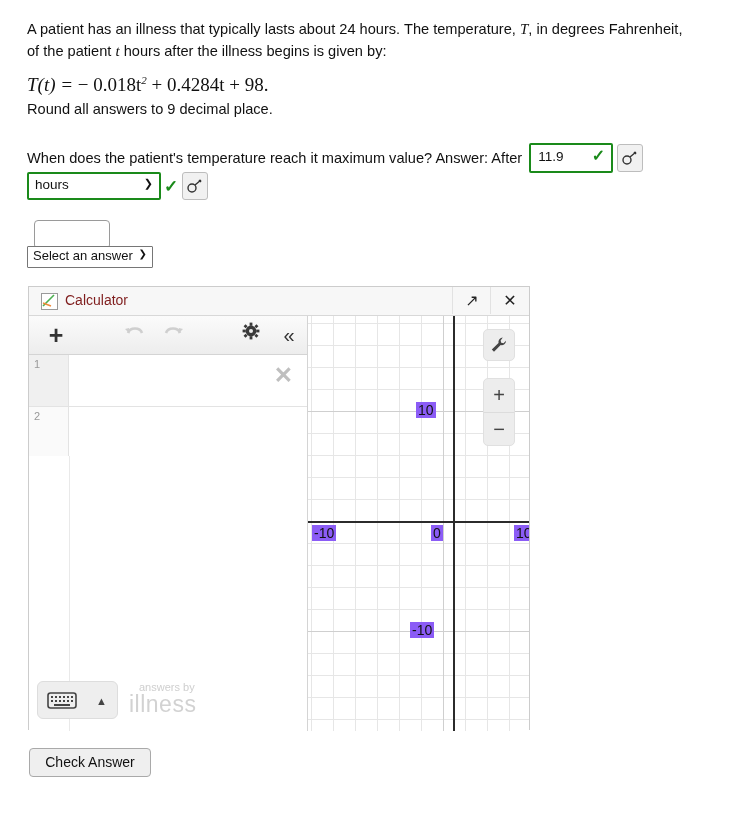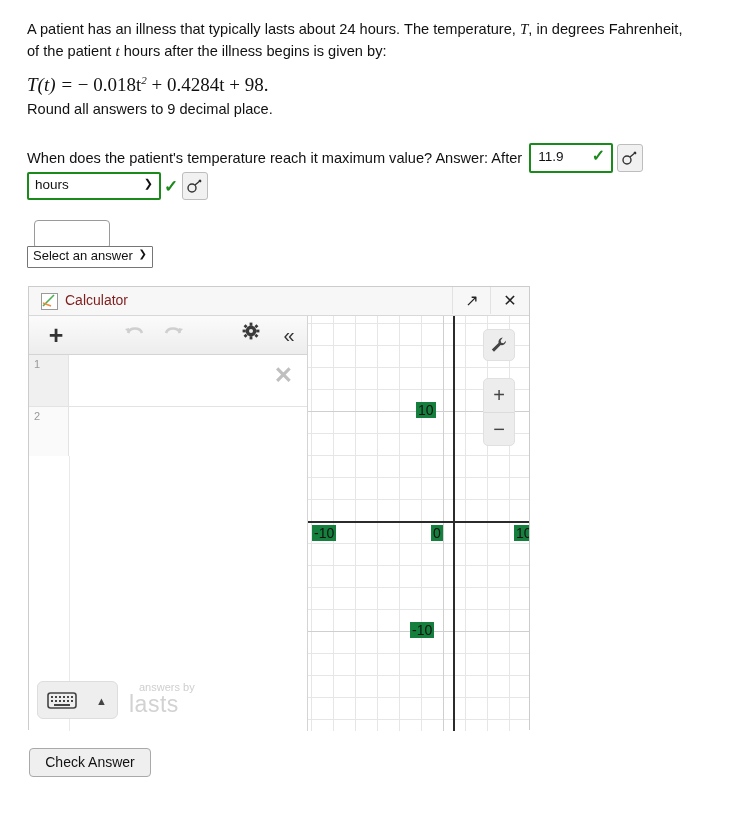--- a/index.html
+++ b/index.html
@@ -169,21 +169,21 @@
   .graph{
     position:absolute;left:279px;top:0;right:0;bottom:0;
     background:#fff;overflow:hidden;
   }
   .gl{position:absolute;background:#e6e6e6;}
   .gl.v{width:1px;top:0;bottom:0;}
   .gl.h{height:1px;left:0;right:0;}
   .axis{position:absolute;background:#2b2b2b;}
   .axis.v{width:1.5px;top:0;bottom:0;}
   .axis.h{height:1.5px;left:0;right:0;}
-  .glabel{position:absolute;font-size:14px;color:#111;background:#15803d;padding:0 2px;}
+  .glabel{position:absolute;font-size:14px;color:#111;background:#8b5cf6;padding:0 2px;}
 
   .gbtn{
     position:absolute;width:32px;height:32px;
     background:#ededed;border:1px solid #e0e0e0;border-radius:5px;
     box-sizing:border-box;
   }
   .gzoom{
     position:absolute;right:14px;top:62px;width:32px;height:68px;
     background:#ededed;border:1px solid #e0e0e0;border-radius:5px;box-sizing:border-box;
   }
@@ -319,21 +319,21 @@
                     <rect x="16" y="9" width="2" height="2"></rect>
                     <rect x="20" y="9" width="2" height="2"></rect>
                     <rect x="24" y="9" width="2" height="2"></rect>
                     <rect x="7" y="13" width="16" height="2"></rect>
                   </g>
                 </svg>
             </span>
             <span class="kbcaret">▲</span>
           </span>
           <span class="pwr">answers by</span>
-          <span class="dsm">lasts</span>
+          <span class="dsm">illness</span>
         </div>
       </div>
 
       <div class="graph">
         <span class="gl v" style="left:3px"></span>
         <span class="gl v" style="left:25px"></span>
         <span class="gl v" style="left:47px"></span>
         <span class="gl v" style="left:69px"></span>
         <span class="gl v" style="left:91px"></span>
         <span class="gl v" style="left:113px"></span>

